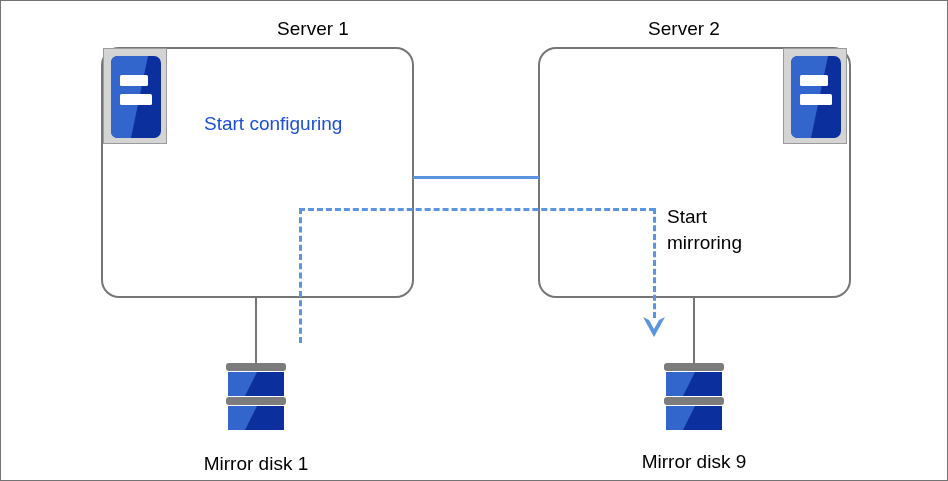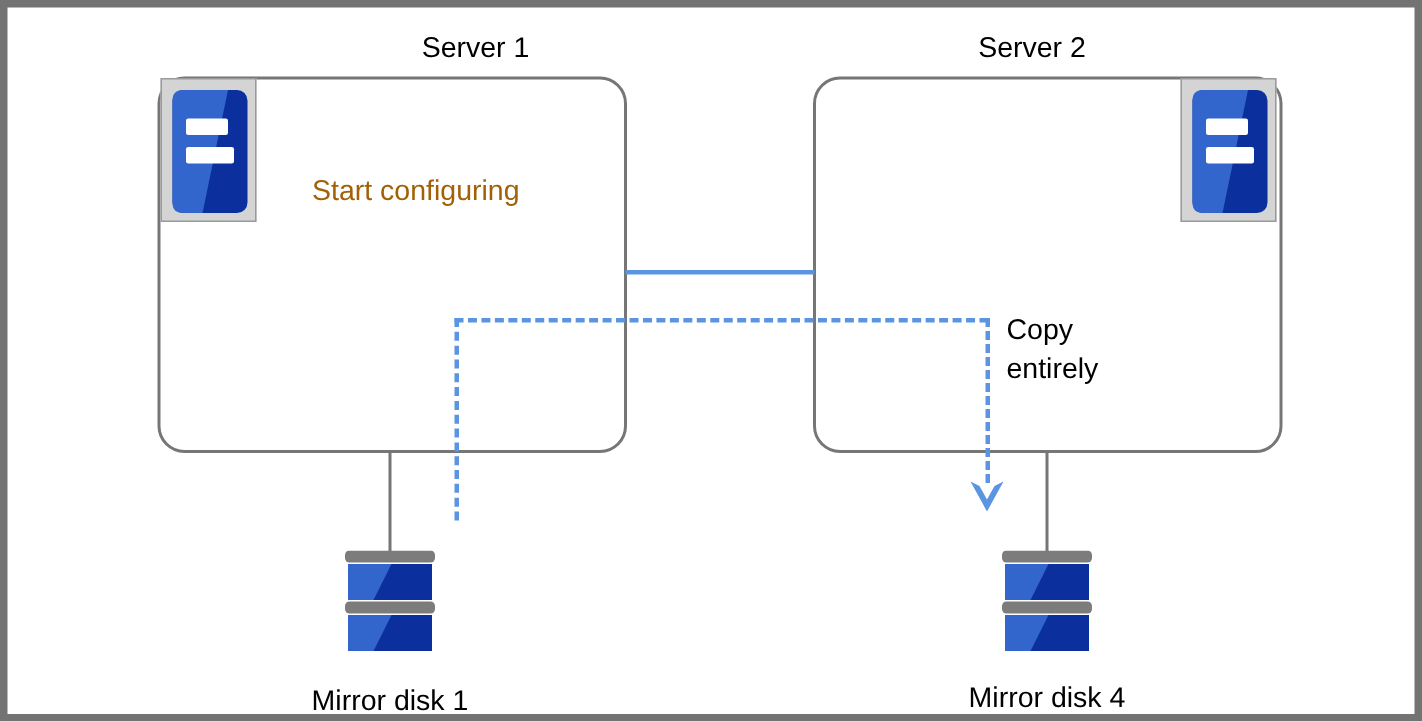--- a/index.html
+++ b/index.html
@@ -9,21 +9,21 @@
     background: #ffffff;
   }
   body {
     font-family: "Liberation Sans", sans-serif;
   }
   #canvas {
     position: relative;
     width: 948px;
     height: 481px;
     background: #ffffff;
-    border: 5px solid #737373;
+    border: 1px solid #737373;
     box-sizing: border-box;
     overflow: hidden;
   }
   .abs { position: absolute; }
 
   
   .srv-title {
     font-size: 19px;
     color: #000000;
     text-align: center;
@@ -42,21 +42,21 @@
   .server-box {
     border: 2px solid #767676;
     border-radius: 18px;
     background: transparent;
     box-sizing: border-box;
   }
 
   
   .box-text {
     font-size: 19px;
-    color: #a16207;
+    color: #1d4ed8;
     line-height: 1.35;
     white-space: nowrap;
   }
 
   
   .srv-icon-frame {
     background: #d4d4d4;
     border: 1px solid #9a9a9a;
     box-sizing: border-box;
     padding: 0;
@@ -132,22 +132,22 @@
   <div class="abs dash-h" style="left:298px; top:207px; width:356px;"></div>
   <div class="abs dash-v" style="left:652px; top:207px; height:110px;"></div>
 
   <div class="abs" style="left:639px; top:310px; width:28px; height:30px;">
     <svg width="28" height="30" viewBox="0 0 28 30" xmlns="http://www.w3.org/2000/svg">
       <path d="M3 6 L14 26 L25 6 L19 9 L14 18 L9 9 Z" fill="#5b95e2"></path>
     </svg>
   </div>
 
   <div class="abs copy-label" style="left:666px; top:203px;">
-    <div>Copy</div>
-    <div>entirely</div>
+    <div>Start</div>
+    <div>mirroring</div>
   </div>
 
   <div class="abs gray-line" style="left:254px; top:296px; width:2px; height:67px;"></div>
   <div class="abs gray-line" style="left:692px; top:296px; width:2px; height:67px;"></div>
 
   <div class="abs" style="left:225px; top:362px; width:60px; height:68px;">
     <svg width="60" height="68" viewBox="0 0 60 68" xmlns="http://www.w3.org/2000/svg">
       <rect x="0" y="0" width="60" height="8" rx="3" fill="#7c7c7c"></rect>
       <g>
         <rect x="2" y="9" width="56" height="24" fill="#0c2f9e"></rect>
@@ -170,15 +170,15 @@
       </g>
       <rect x="0" y="34" width="60" height="8" rx="3" fill="#7c7c7c"></rect>
       <g>
         <rect x="2" y="43" width="56" height="24" fill="#0c2f9e"></rect>
         <path d="M2 43 L31 43 L19 67 L2 67 Z" fill="#3266cc"></path>
       </g>
     </svg>
   </div>
 
   <div class="abs disk-title" style="left:140px; top:453px; width:230px;">Mirror disk 1</div>
-  <div class="abs disk-title" style="left:578px; top:451px; width:230px;">Mirror disk 4</div>
+  <div class="abs disk-title" style="left:578px; top:451px; width:230px;">Mirror disk 9</div>
 
 </div>
 
 </body></html>

